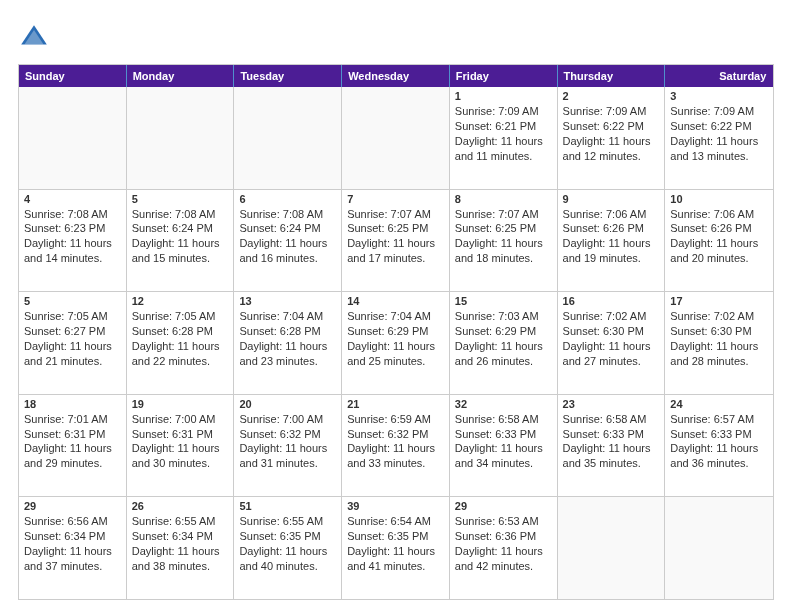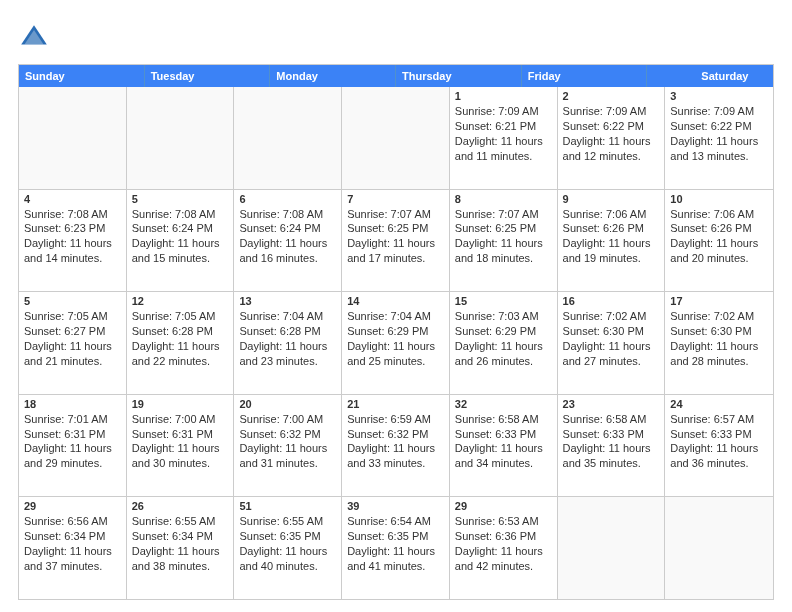--- a/index.html
+++ b/index.html
@@ -63,22 +63,22 @@
       font-weight: normal;
     }
     .calendar {
       flex: 1;
       display: flex;
       flex-direction: column;
       border: 1px solid #ccc;
     }
     .cal-header-row {
       display: grid;
-      grid-template-columns: repeat(6, 1fr);
-      background: #3b82f6;
+      grid-template-columns: repeat(7, 1fr);
+      background: #4c1d95;
     }
     .cal-header-cell {
       color: #fff;
       font-size: 11px;
       font-weight: bold;
       padding: 5px 6px;
       border-right: 1px solid #5090cc;
       text-align: left;
     }
     .cal-header-cell:last-child { border-right: none; margin-left: 48px; }
@@ -134,24 +134,25 @@
     </div>
     <div class="title-section">
       <div class="main-title"></div>
       <div class="sub-title"></div>
     </div>
   </div>
 
   <div class="calendar">
     <div class="cal-header-row" id="cal-header">
         <div class="cal-header-cell">Sunday</div>
+        <div class="cal-header-cell">Monday</div>
         <div class="cal-header-cell">Tuesday</div>
-        <div class="cal-header-cell">Monday</div>
+        <div class="cal-header-cell">Wednesday</div>
+        <div class="cal-header-cell">Friday</div>
         <div class="cal-header-cell">Thursday</div>
-        <div class="cal-header-cell">Friday</div>
         <div class="cal-header-cell">Saturday</div>
       </div>
     <div class="cal-body" id="cal-body">
         <div class="cal-row">
           <div class="cal-cell empty"></div>
           <div class="cal-cell empty"></div>
           <div class="cal-cell empty"></div>
           <div class="cal-cell empty"></div>
           <div class="cal-cell">
             <div class="day-num">1</div>

